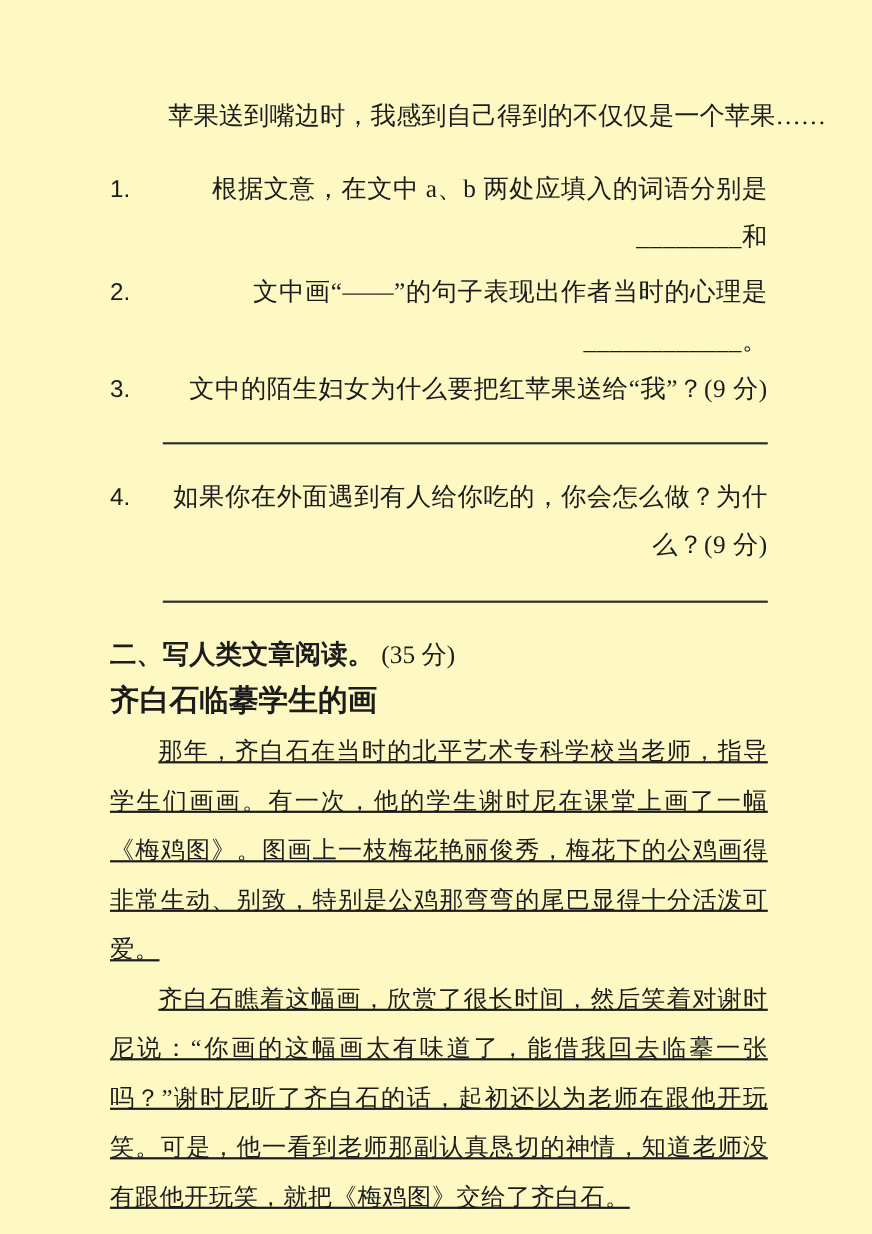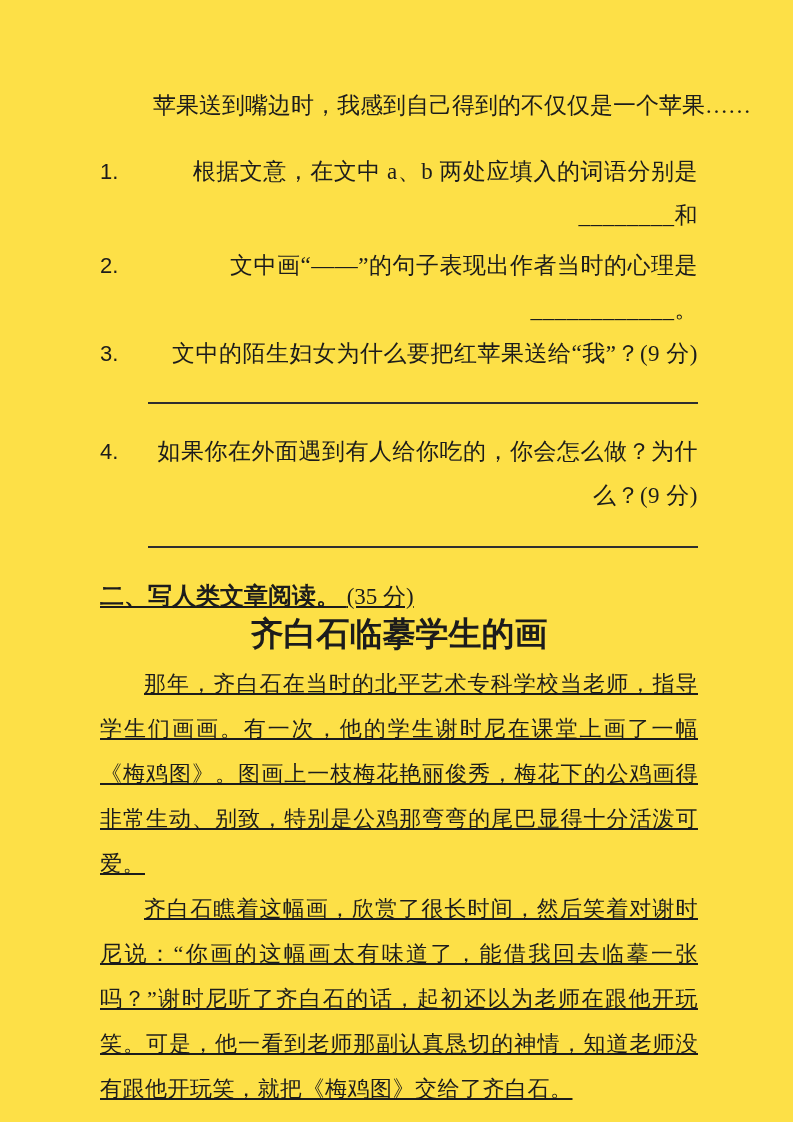--- a/index.html
+++ b/index.html
@@ -6,21 +6,21 @@
     margin: 0;
     padding: 0;
     background: #ffffff;
   }
   .page {
     position: relative;
     width: 793px;
     height: 1122px;
     box-sizing: border-box;
     padding: 86px 95px 0 100px;
-    background: #fde047;
+    background: #fef9c3;
     color: #1c1c1c;
     font-family: "Liberation Serif", serif;
     overflow: hidden;
   }
   
   .intro-line {
     font-size: 23px;
     line-height: 40px;
     text-indent: 2.3em;
     white-space: nowrap;
@@ -51,35 +51,34 @@
   }
   .answer-line.after-q3 { margin-top: 26px; }
   .answer-line.after-q4 { margin-top: 28px; }
   
   .section-heading {
     margin-top: 28px;
     font-size: 24px;
     line-height: 40px;
     font-weight: bold;
     font-family: "Liberation Sans", sans-serif;
-    text-decoration: underline;
   }
   .section-heading .score {
     font-weight: normal;
     font-family: "Liberation Serif", serif;
     font-size: 23px;
   }
   
   .article-title {
     margin: 0;
-    text-align: center;
-    font-size: 33px;
+    text-align: left;
+    font-size: 27px;
     line-height: 40px;
     font-weight: bold;
-    font-family: Liberation Mono, monospace;
+    font-family: Liberation Serif, serif;
   }
   
   .story p {
     margin: 0;
     font-size: 22px;
     line-height: 45px;
     text-align: justify;
     text-indent: 2em;
     letter-spacing: 0.5px;
     text-decoration: underline;

